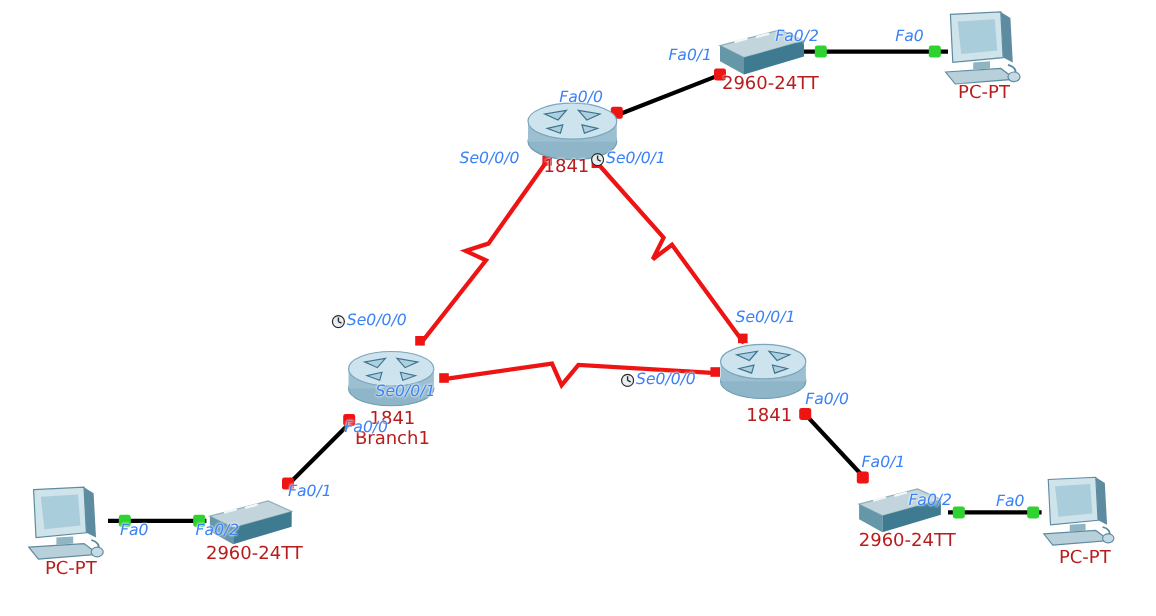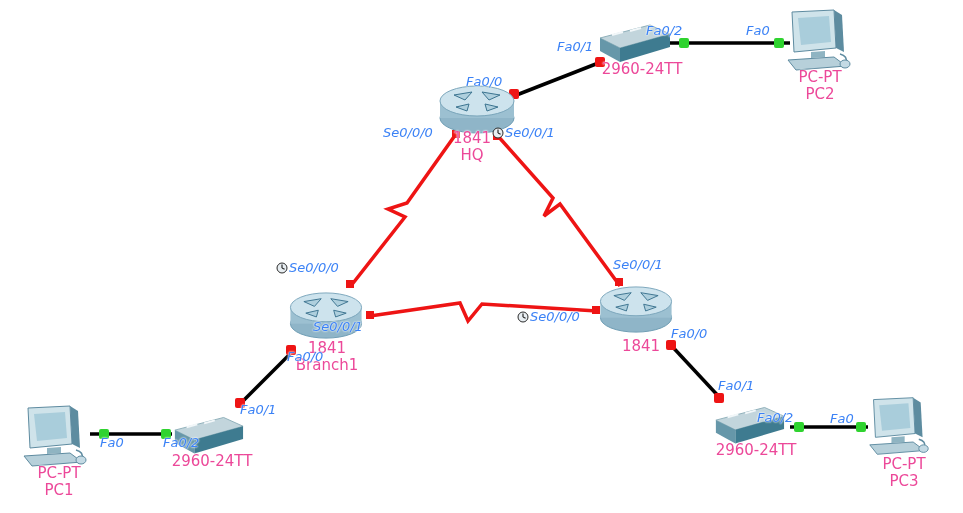--- a/index.html
+++ b/index.html
@@ -5,21 +5,21 @@
   html,body{margin:0;padding:0;background:#ffffff;}
   #canvas{
     position:relative;width:963px;height:513px;background:#ffffff;overflow:hidden;
     font-family:"DejaVu Sans","Liberation Sans",sans-serif;
   }
   #links{position:absolute;left:0;top:0;z-index:1;}
   .device{position:absolute;z-index:2;}
   .device svg{display:block;}
   .devlabel{
     position:absolute;z-index:3;width:120px;text-align:center;
-    font-size:15px;line-height:16.5px;color:#ec4899;
+    font-size:15px;line-height:16.5px;color:#b91c1c;
     text-shadow:0 0 2px #fff,0 0 2px #fff;
   }
   .portlabel{
     position:absolute;z-index:4;font-size:13px;line-height:14px;color:#3b82f6;
     white-space:nowrap;text-shadow:0 0 2px #fff,0 0 2px #fff;font-style:italic;
   }
   .clockrow{display:flex;align-items:center;gap:1px;}
   .clockrow svg{display:block;}
   .eth{fill:none;stroke-width:3.5;}
   .serial{fill:none;stroke-width:3.5;stroke-linejoin:miter;}
@@ -161,49 +161,45 @@
       <polygon points="14,10 45,8 47,34 17,37" fill="#a9cddb"></polygon>
       <polygon points="27,44 41,43 41,49 27,50" fill="#8fb4c2"></polygon>
       <polygon points="4,52 50,49 62,58 12,62" fill="#b7d0da" stroke="#5e8ba0"></polygon>
       <path d="M56,46 q8,2 6,9" fill="none" stroke="#5e8ba0" stroke-width="1.5"></path>
       <ellipse cx="61" cy="56" rx="5" ry="4" fill="#c4dae4" stroke="#5e8ba0"></ellipse>
     </svg>
   </div>
 
   <div class="devlabel" style="left:412px;top:130px;">
     <div>1841</div>
-    <div>HQ</div>
   </div>
   <div class="devlabel" style="left:267px;top:340px;">
     <div>1841</div>
     <div>Branch1</div>
   </div>
   <div class="devlabel" style="left:581px;top:338px;">
     <div>1841</div>
   </div>
   <div class="devlabel" style="left:582px;top:61px;">
     <div>2960-24TT</div>
   </div>
   <div class="devlabel" style="left:152px;top:453px;">
     <div>2960-24TT</div>
   </div>
   <div class="devlabel" style="left:696px;top:442px;">
     <div>2960-24TT</div>
   </div>
   <div class="devlabel" style="left:-1px;top:465px;">
     <div>PC-PT</div>
-    <div>PC1</div>
   </div>
   <div class="devlabel" style="left:760px;top:69px;">
     <div>PC-PT</div>
-    <div>PC2</div>
   </div>
   <div class="devlabel" style="left:844px;top:456px;">
     <div>PC-PT</div>
-    <div>PC3</div>
   </div>
 
   <div class="portlabel" style="left:466px;top:75px;">Fa0/0</div>
   <div class="portlabel" style="left:383px;top:126px;">Se0/0/0</div>
   <div class="portlabel clockrow" style="left:492px;top:126px;">
     <svg width="12" height="12" viewBox="0 0 12 12">
       <circle cx="6" cy="6" r="5" fill="#e8eef2" stroke="#2b2b2b"></circle>
       <path d="M6,6 L6,2.6 M6,6 L8.6,7.2" stroke="#2b2b2b" stroke-width="1.2" fill="none"></path>
     </svg>
     <span>Se0/0/1</span>

